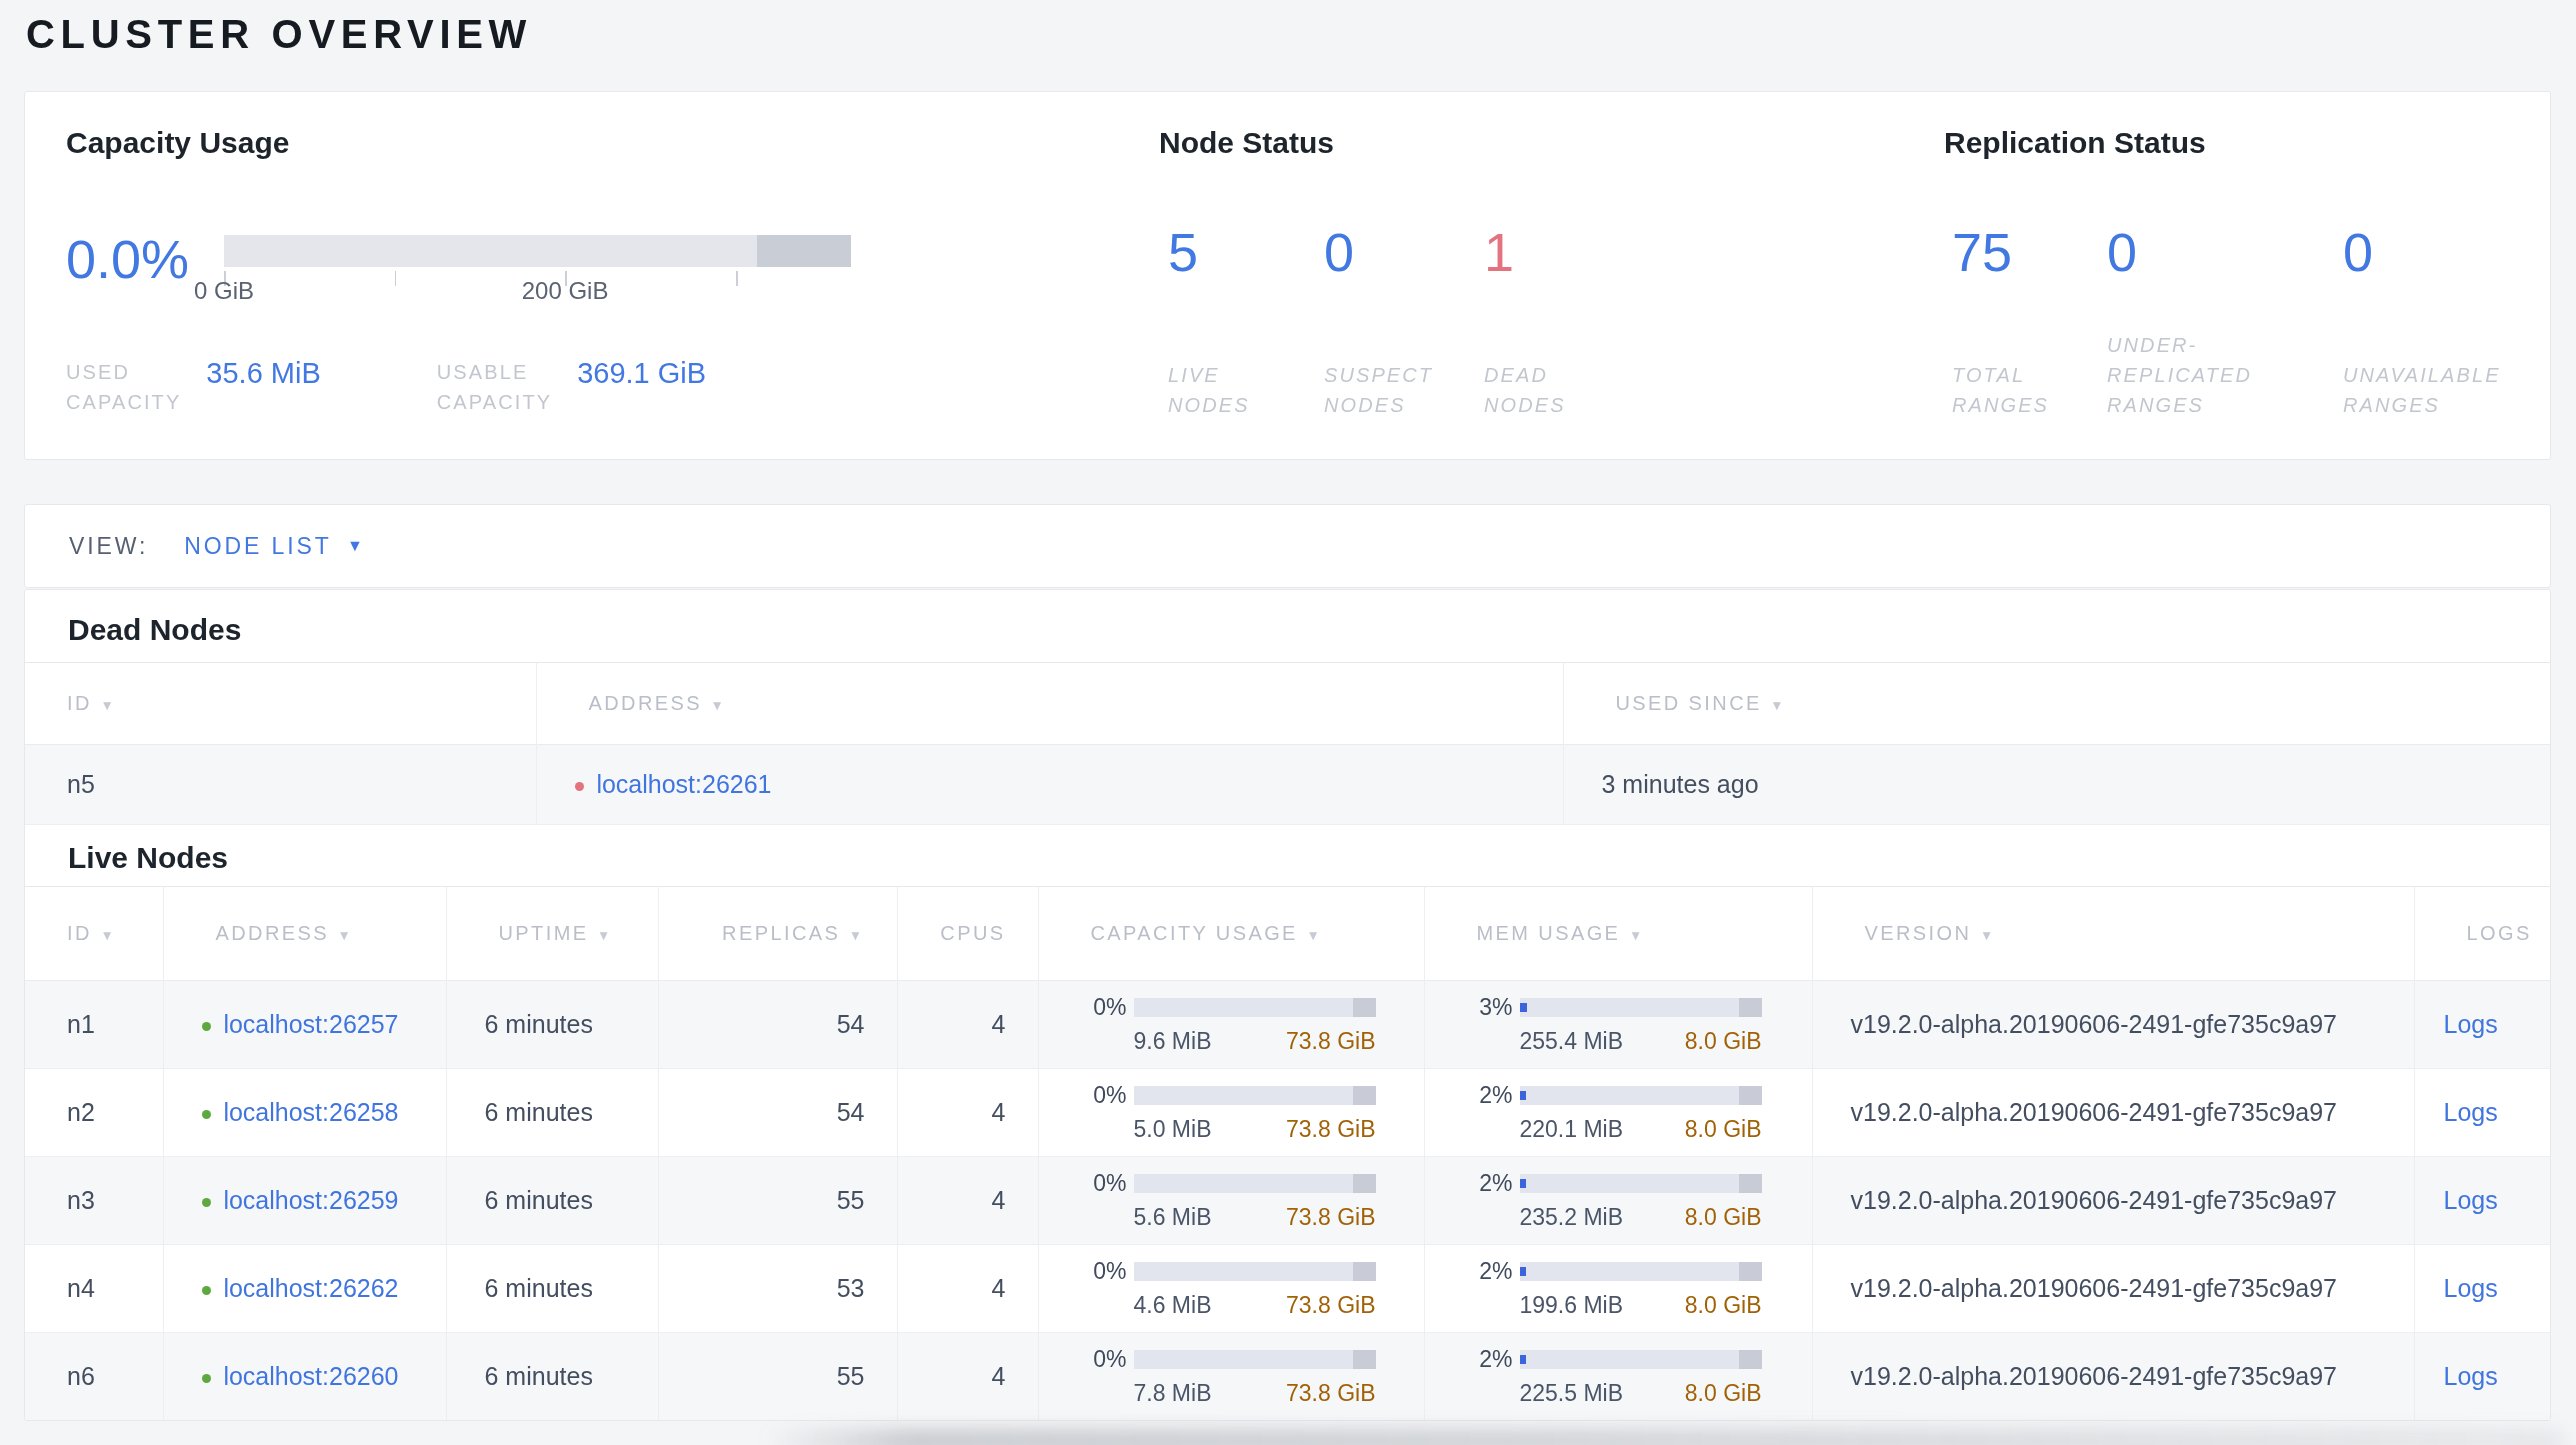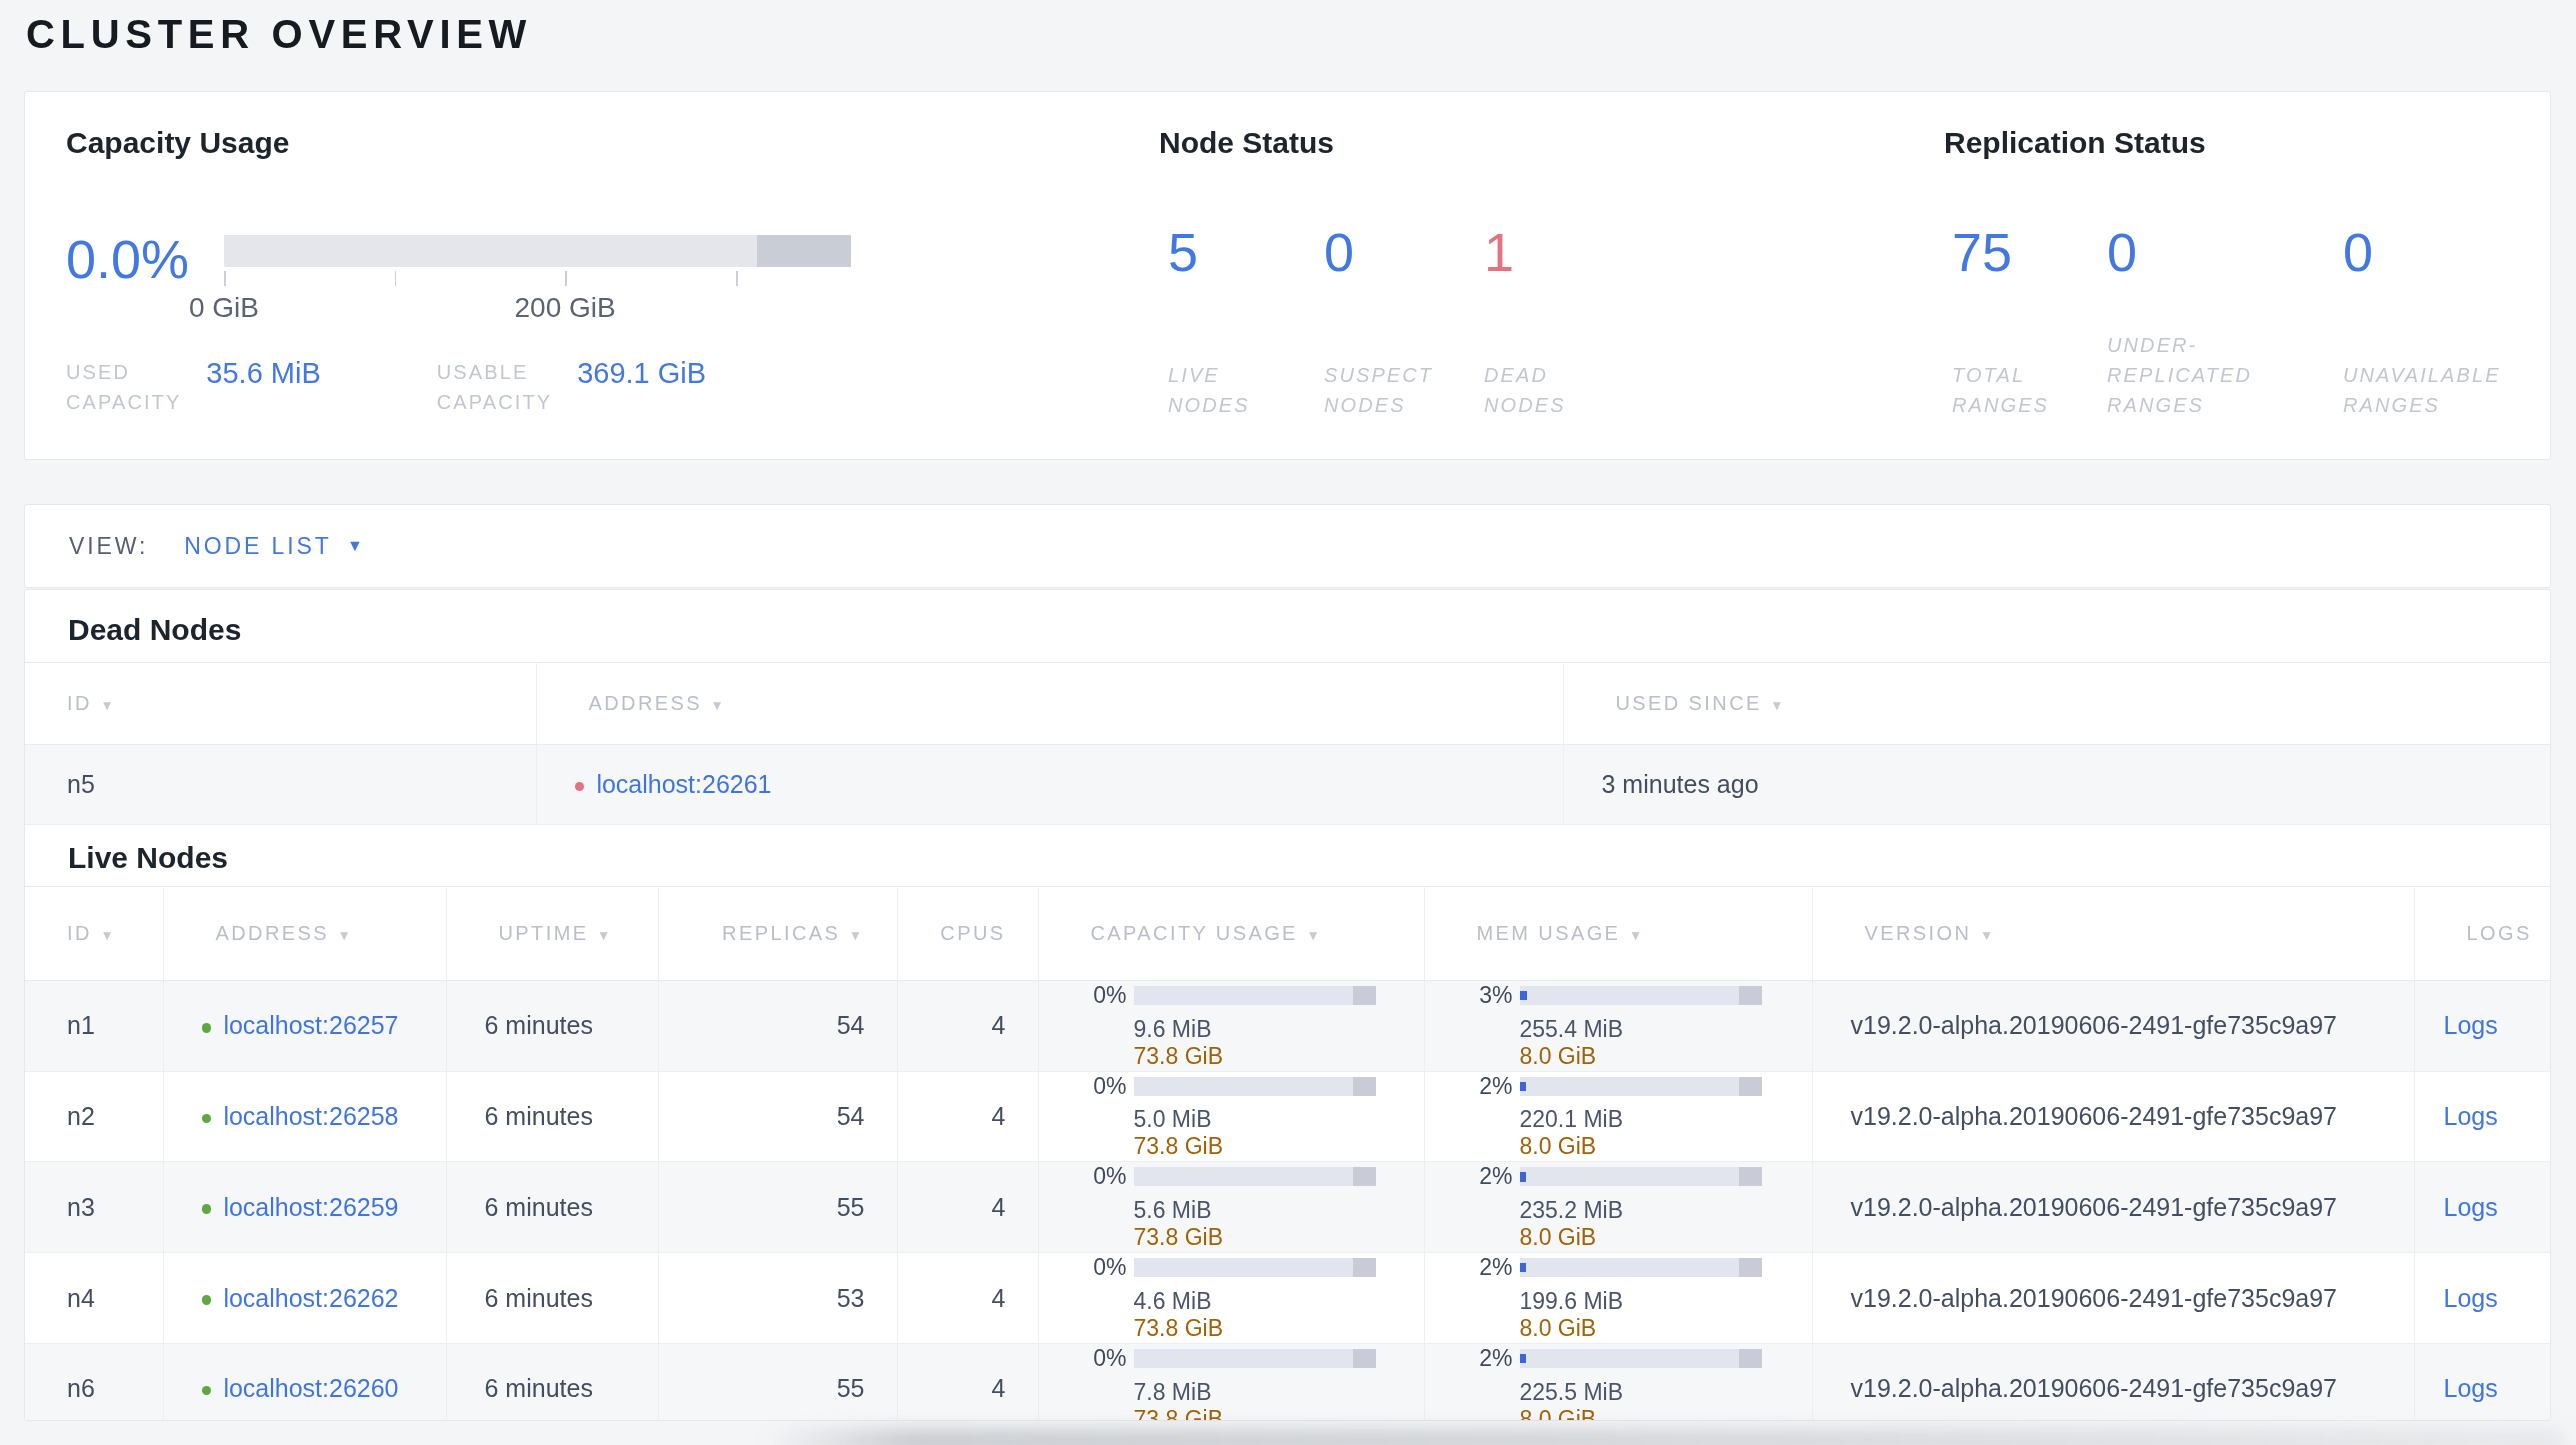--- a/index.html
+++ b/index.html
@@ -19,21 +19,21 @@
   
   .card-summary { top:91px; height:369px; }
   .sec-title { position:absolute; top:34px; margin:0; font-size:30px; font-weight:600; color:#1d242c; }
   .sec-capacity .sec-title { left:41px; }
   .cap-pct { position:absolute; left:41px; top:136px; font-size:54px; font-weight:500; color:var(--accent_blue); }
   .cap-chart { position:absolute; left:199px; top:143px; width:627px; }
   .cap-bar { position:relative; width:100%; height:31.5px; background:#e4e6ec; overflow:hidden; }
   .cap-bar-dark { position:absolute; right:0; top:0; bottom:0; background:#c9cdd5; }
   .cap-ticks { position:relative; height:19px; margin-top:4.8px; }
   .tick-mark { position:absolute; top:0; width:1.9px; height:14.3px; background:#ccd0d6; }
-  .tick-label { position:absolute; top:21px; transform:translateX(-50%); font-size:28px; color:#5a6373; white-space:nowrap; }
+  .tick-label { position:absolute; top:6px; transform:translateX(-50%); font-size:24px; color:#5a6373; white-space:nowrap; }
   .cap-stats { position:absolute; left:41px; top:265px; display:flex; }
   .stat { display:flex; }
   .stat + .stat { margin-left:116px; }
   .stat-label { font-size:20px; line-height:1.5; letter-spacing:2.1px; color:#c2c6ce; white-space:pre-line; }
   .stat-value { font-size:29px; color:var(--accent_blue); margin-left:25px; margin-bottom:1px; }
   .sec-nodes .sec-title { left:1134px; }
   .sec-repl .sec-title { left:1919px; }
   .metrics { position:absolute; top:122px; display:flex; }
   .metrics-nodes { left:1143px; }
   .metrics-repl { left:1927px; }
@@ -75,21 +75,21 @@
   .dot { display:inline-block; width:9.5px; height:9.5px; border-radius:50%; margin-right:12.4px; vertical-align:middle; }
   .dot.live { background:var(--live_green); }
   .dot.dead { background:var(--dead_red); }
   
   td.usage-cell { padding-left:38px; }
   .usage-top { display:flex; align-items:center; }
   .upct { width:50px; text-align:right; margin-right:7.6px; font-size:23px; color:#3f4a5c; }
   .ubar { position:relative; width:242px; height:19px; background:#e2e4ee; }
   .ufill { position:absolute; left:0; top:4.8px; bottom:4.8px; background:#3d64dd; }
   .udark { position:absolute; right:0; top:0; bottom:0; width:23px; background:#c9ccd6; }
-  .usage-vals { display:flex; justify-content:space-between; width:242px; margin-left:57px; margin-top:6.7px; font-size:23px;flex-direction:column; }
+  .usage-vals { display:flex; justify-content:space-between; width:242px; margin-left:57px; margin-top:6.7px; font-size:23px; }
   .uval { color:#4a5568; }
   .utot { color:#a16207; }
   .version-cell { white-space:nowrap; overflow:hidden; }
   .logs-cell { padding-left:29px; }
   
   .bottom-shadow {
     position:absolute; left:764px; right:11.5px; bottom:-7.6px; height:25px;
     background:linear-gradient(to right, rgba(100,105,115,0) 0%, rgba(100,105,115,0.30) 8%,
       rgba(100,105,115,0.24) 45%, rgba(120,125,135,0.10) 100%);
     filter:blur(8.6px); border-radius:11.5px;

